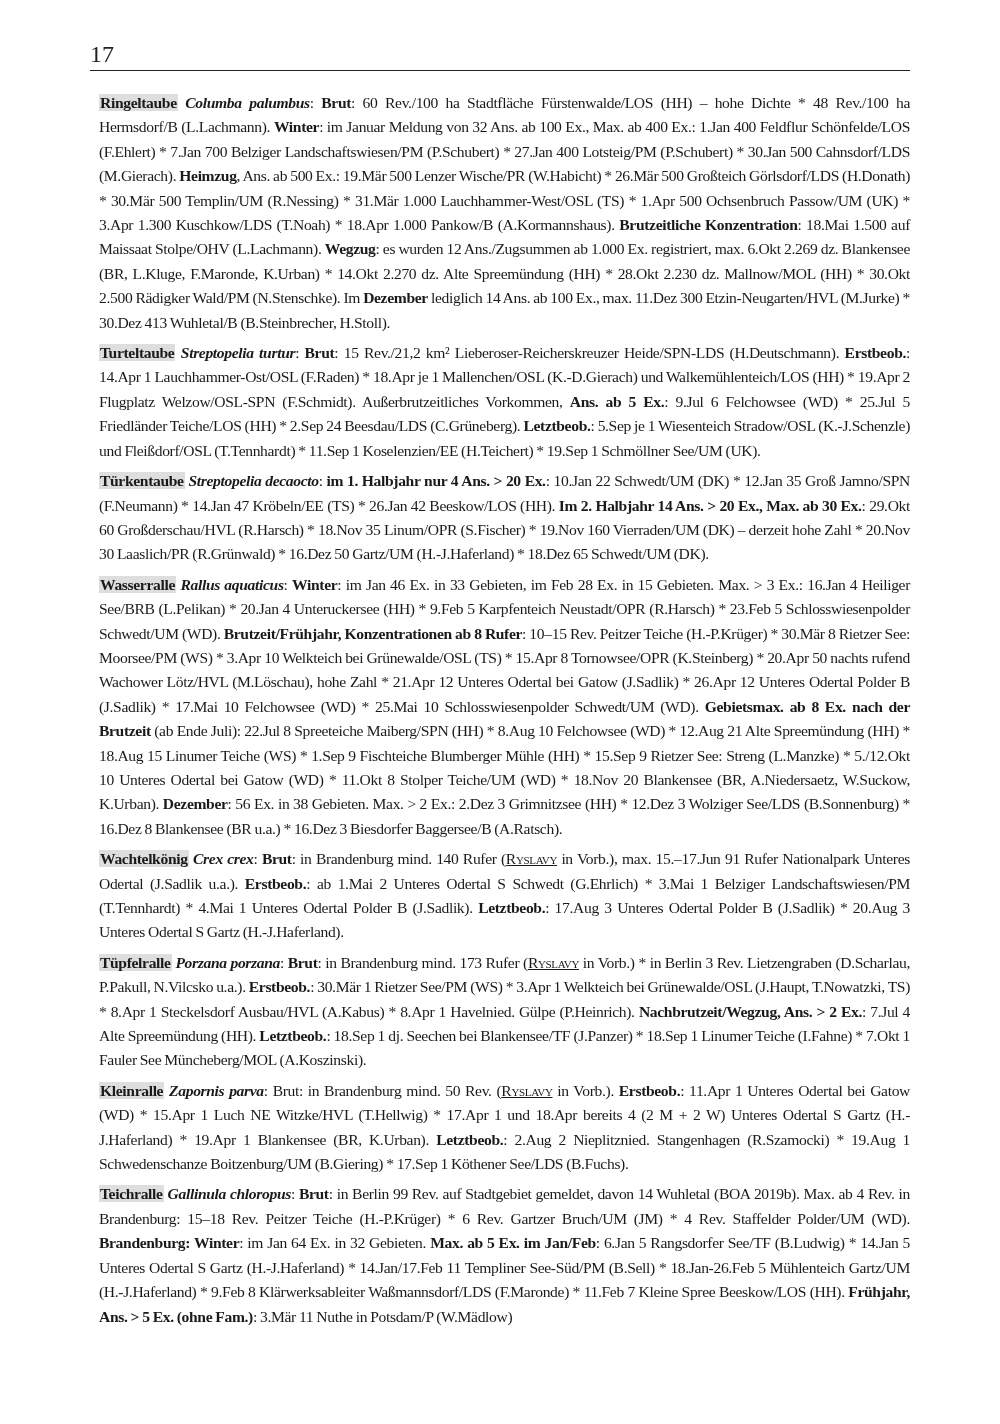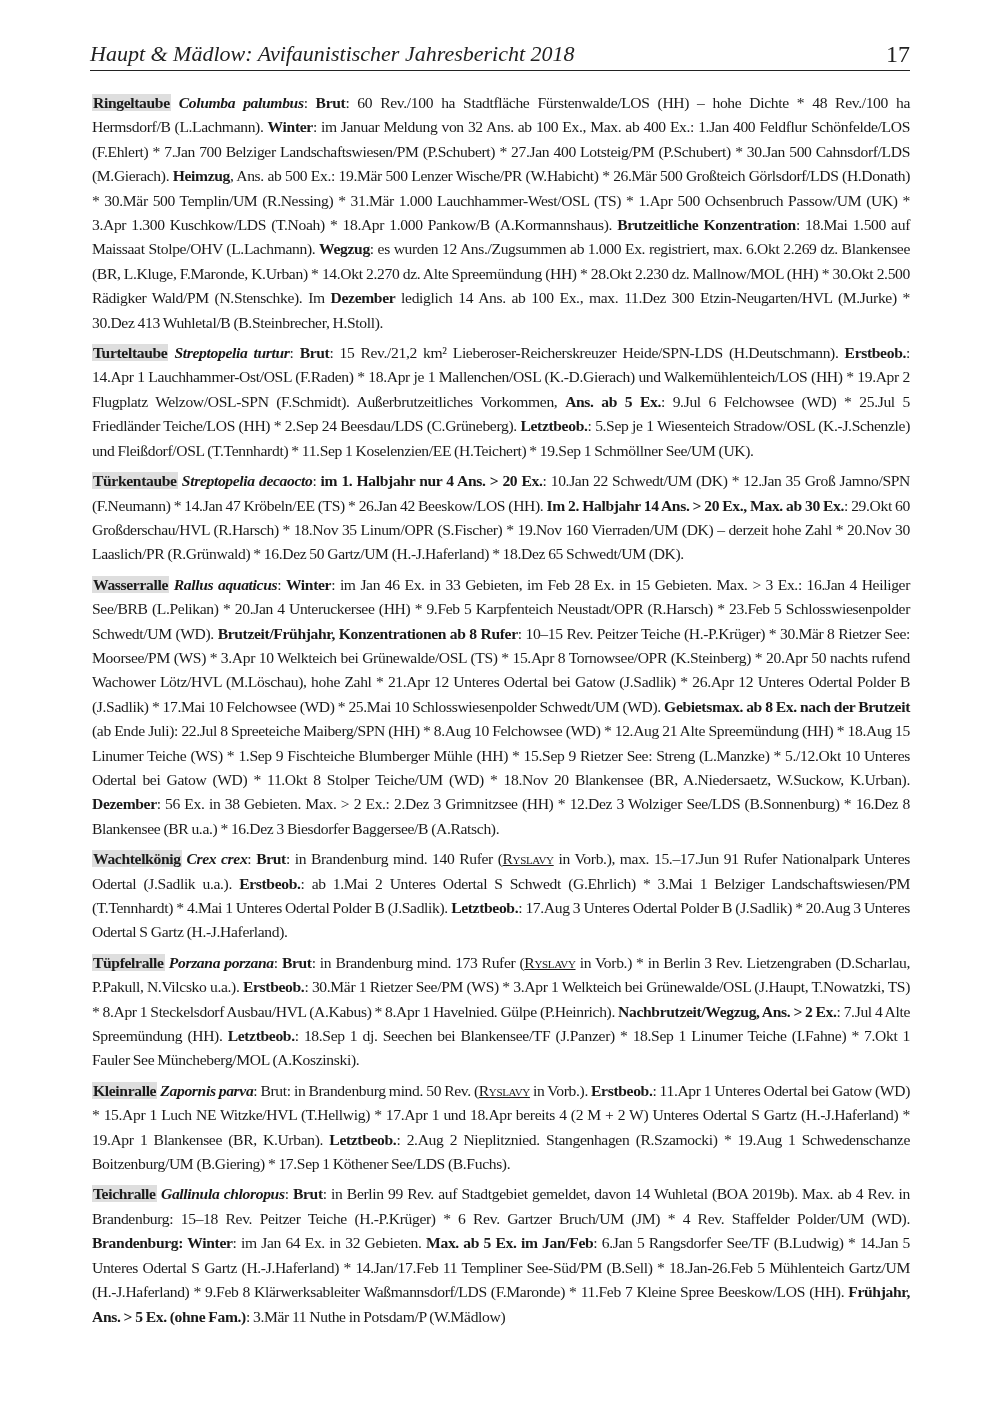--- a/index.html
+++ b/index.html
@@ -4,32 +4,31 @@
 <style>
   html, body { margin: 0; padding: 0; background: #ffffff; }
   body { width: 1000px; height: 1424px; position: relative; overflow: hidden; color: #1a1a1a; }
   .page { position: absolute; left: 90px; top: 40px; width: 820px; }
   .running-head { display: flex; justify-content: space-between; align-items: flex-end;
     font-family: "Liberation Serif", serif; font-style: italic; font-size: 22px; line-height: 28px;
     padding-bottom: 2px; border-bottom: 1.5px solid #222; color: #222; }
   .running-head .pageno { font-style: normal; font-size: 24px; }
   .body { margin-top: 20px; font-family: "Liberation Serif", serif; font-size: 15.6px; line-height: 24.4px;
     text-align: justify; hyphens: auto; letter-spacing: -0.35px; word-spacing: -0.5px; }
-  .entry { margin: 0 0 6px 2px; }
+  .entry { margin: 0 0 6px 9px; }
   .species { background: #dedede; font-weight: bold; padding: 0 1px; }
   .sci { font-style: italic; font-weight: bold; }
   b { font-weight: bold; }
   .sc { font-variant: small-caps; text-decoration: underline; }
 </style>
 </head>
 <body>
 
 <div class="page">
   <div class="running-head">
-    <span>Haupt &amp; Mädlow: Avifaunistischer Jahresbericht 2018</span>
     <span class="pageno">17</span>
   </div>
   <div class="body" id="entries">
       <p class="entry" lang="de"><span class="species">Ringeltaube</span> <span class="sci">Columba palumbus</span>: <b>Brut</b><span>: 60 Rev./100 ha Stadtfläche Fürstenwalde/LOS (HH) – hohe Dichte * 48 Rev./100 ha Hermsdorf/B (L.Lachmann). </span><b>Winter</b><span>: im Januar Meldung von 32 Ans. ab 100 Ex., Max. ab 400 Ex.: 1.Jan 400 Feldflur Schönfelde/LOS (F.Ehlert) * 7.Jan 700 Belziger Landschaftswiesen/PM (P.Schubert) * 27.Jan 400 Lotsteig/PM (P.Schubert) * 30.Jan 500 Cahnsdorf/LDS (M.Gierach). </span><b>Heimzug</b><span>, Ans. ab 500 Ex.: 19.Mär 500 Lenzer Wische/PR (W.Habicht) * 26.Mär 500 Großteich Görlsdorf/LDS (H.Donath) * 30.Mär 500 Templin/UM (R.Nessing) * 31.Mär 1.000 Lauchhammer-West/OSL (TS) * 1.Apr 500 Ochsenbruch Passow/UM (UK) * 3.Apr 1.300 Kuschkow/LDS (T.Noah) * 18.Apr 1.000 Pankow/B (A.Kormannshaus). </span><b>Brutzeitliche Konzentration</b><span>: 18.Mai 1.500 auf Maissaat Stolpe/OHV (L.Lachmann). </span><b>Wegzug</b><span>: es wurden 12 Ans./Zugsummen ab 1.000 Ex. registriert, max. 6.Okt 2.269 dz. Blankensee (BR, L.Kluge, F.Maronde, K.Urban) * 14.Okt 2.270 dz. Alte Spreemündung (HH) * 28.Okt 2.230 dz. Mallnow/MOL (HH) * 30.Okt 2.500 Rädigker Wald/PM (N.Stenschke). Im </span><b>Dezember</b><span> lediglich 14 Ans. ab 100 Ex., max. 11.Dez 300 Etzin-Neugarten/HVL (M.Jurke) * 30.Dez 413 Wuhletal/B (B.Steinbrecher, H.Stoll).</span></p>
       <p class="entry" lang="de"><span class="species">Turteltaube</span> <span class="sci">Streptopelia turtur</span>: <b>Brut</b><span>: 15 Rev./21,2 km² Lieberoser-Reicherskreuzer Heide/SPN-LDS (H.Deutschmann). </span><b>Erstbeob.</b><span>: 14.Apr 1 Lauchhammer-Ost/OSL (F.Raden) * 18.Apr je 1 Mallenchen/OSL (K.-D.Gierach) und Walkemühlenteich/LOS (HH) * 19.Apr 2 Flugplatz Welzow/OSL-SPN (F.Schmidt). Außerbrutzeitliches Vorkommen, </span><b>Ans. ab 5 Ex.</b><span>: 9.Jul 6 Felchowsee (WD) * 25.Jul 5 Friedländer Teiche/LOS (HH) * 2.Sep 24 Beesdau/LDS (C.Grüneberg). </span><b>Letztbeob.</b><span>: 5.Sep je 1 Wiesenteich Stradow/OSL (K.-J.Schenzle) und Fleißdorf/OSL (T.Tennhardt) * 11.Sep 1 Koselenzien/EE (H.Teichert) * 19.Sep 1 Schmöllner See/UM (UK).</span></p>
       <p class="entry" lang="de"><span class="species">Türkentaube</span> <span class="sci">Streptopelia decaocto</span><span>: </span><b>im 1. Halbjahr nur 4 Ans. &gt; 20 Ex.</b><span>: 10.Jan 22 Schwedt/UM (DK) * 12.Jan 35 Groß Jamno/SPN (F.Neumann) * 14.Jan 47 Kröbeln/EE (TS) * 26.Jan 42 Beeskow/LOS (HH). </span><b>Im 2. Halbjahr 14 Ans. &gt; 20 Ex., Max. ab 30 Ex.</b><span>: 29.Okt 60 Großderschau/HVL (R.Harsch) * 18.Nov 35 Linum/OPR (S.Fischer) * 19.Nov 160 Vierraden/UM (DK) – derzeit hohe Zahl * 20.Nov 30 Laaslich/PR (R.Grünwald) * 16.Dez 50 Gartz/UM (H.-J.Haferland) * 18.Dez 65 Schwedt/UM (DK).</span></p>
       <p class="entry" lang="de"><span class="species">Wasserralle</span> <span class="sci">Rallus aquaticus</span><span>: </span><b>Winter</b><span>: im Jan 46 Ex. in 33 Gebieten, im Feb 28 Ex. in 15 Gebieten. Max. &gt; 3 Ex.: 16.Jan 4 Heiliger See/BRB (L.Pelikan) * 20.Jan 4 Unteruckersee (HH) * 9.Feb 5 Karpfenteich Neustadt/OPR (R.Harsch) * 23.Feb 5 Schlosswiesenpolder Schwedt/UM (WD). </span><b>Brutzeit/Frühjahr, Konzentrationen ab 8 Rufer</b><span>: 10–15 Rev. Peitzer Teiche (H.-P.Krüger) * 30.Mär 8 Rietzer See: Moorsee/PM (WS) * 3.Apr 10 Welkteich bei Grünewalde/OSL (TS) * 15.Apr 8 Tornowsee/OPR (K.Steinberg) * 20.Apr 50 nachts rufend Wachower Lötz/HVL (M.Löschau), hohe Zahl * 21.Apr 12 Unteres Odertal bei Gatow (J.Sadlik) * 26.Apr 12 Unteres Odertal Polder B (J.Sadlik) * 17.Mai 10 Felchowsee (WD) * 25.Mai 10 Schlosswiesenpolder Schwedt/UM (WD). </span><b>Gebietsmax. ab 8 Ex. nach der Brutzeit</b><span> (ab Ende Juli): 22.Jul 8 Spreeteiche Maiberg/SPN (HH) * 8.Aug 10 Felchowsee (WD) * 12.Aug 21 Alte Spreemündung (HH) * 18.Aug 15 Linumer Teiche (WS) * 1.Sep 9 Fischteiche Blumberger Mühle (HH) * 15.Sep 9 Rietzer See: Streng (L.Manzke) * 5./12.Okt 10 Unteres Odertal bei Gatow (WD) * 11.Okt 8 Stolper Teiche/UM (WD) * 18.Nov 20 Blankensee (BR, A.Niedersaetz, W.Suckow, K.Urban). </span><b>Dezember</b><span>: 56 Ex. in 38 Gebieten. Max. &gt; 2 Ex.: 2.Dez 3 Grimnitzsee (HH) * 12.Dez 3 Wolziger See/LDS (B.Sonnenburg) * 16.Dez 8 Blankensee (BR u.a.) * 16.Dez 3 Biesdorfer Baggersee/B (A.Ratsch).</span></p>
       <p class="entry" lang="de"><span class="species">Wachtelkönig</span> <span class="sci">Crex crex</span><span>: </span><b>Brut</b><span>: in Brandenburg mind. 140 Rufer (</span><span class="sc">Ryslavy</span><span> in Vorb.), max. 15.–17.Jun 91 Rufer Nationalpark Unteres Odertal (J.Sadlik u.a.). </span><b>Erstbeob.</b><span>: ab 1.Mai 2 Unteres Odertal S Schwedt (G.Ehrlich) * 3.Mai 1 Belziger Landschaftswiesen/PM (T.Tennhardt) * 4.Mai 1 Unteres Odertal Polder B (J.Sadlik). </span><b>Letztbeob.</b><span>: 17.Aug 3 Unteres Odertal Polder B (J.Sadlik) * 20.Aug 3 Unteres Odertal S Gartz (H.-J.Haferland).</span></p>
       <p class="entry" lang="de"><span class="species">Tüpfelralle</span> <span class="sci">Porzana porzana</span><span>: </span><b>Brut</b><span>: in Brandenburg mind. 173 Rufer (</span><span class="sc">Ryslavy</span><span> in Vorb.) * in Berlin 3 Rev. Lietzengraben (D.Scharlau, P.Pakull, N.Vilcsko u.a.). </span><b>Erstbeob.</b><span>: 30.Mär 1 Rietzer See/PM (WS) * 3.Apr 1 Welkteich bei Grünewalde/OSL (J.Haupt, T.Nowatzki, TS) * 8.Apr 1 Steckelsdorf Ausbau/HVL (A.Kabus) * 8.Apr 1 Havelnied. Gülpe (P.Heinrich). </span><b>Nachbrutzeit/Wegzug, Ans. &gt; 2 Ex.</b><span>: 7.Jul 4 Alte Spreemündung (HH). </span><b>Letztbeob.</b><span>: 18.Sep 1 dj. Seechen bei Blankensee/TF (J.Panzer) * 18.Sep 1 Linumer Teiche (I.Fahne) * 7.Okt 1 Fauler See Müncheberg/MOL (A.Koszinski).</span></p>
       <p class="entry" lang="de"><span class="species">Kleinralle</span> <span class="sci">Zapornis parva</span><span>: Brut: in Brandenburg mind. 50 Rev. (</span><span class="sc">Ryslavy</span><span> in Vorb.). </span><b>Erstbeob.</b><span>: 11.Apr 1 Unteres Odertal bei Gatow (WD) * 15.Apr 1 Luch NE Witzke/HVL (T.Hellwig) * 17.Apr 1 und 18.Apr bereits 4 (2 M + 2 W) Unteres Odertal S Gartz (H.-J.Haferland) * 19.Apr 1 Blankensee (BR, K.Urban). </span><b>Letztbeob.</b><span>: 2.Aug 2 Nieplitznied. Stangenhagen (R.Szamocki) * 19.Aug 1 Schwedenschanze Boitzenburg/UM (B.Giering) * 17.Sep 1 Köthener See/LDS (B.Fuchs).</span></p>

